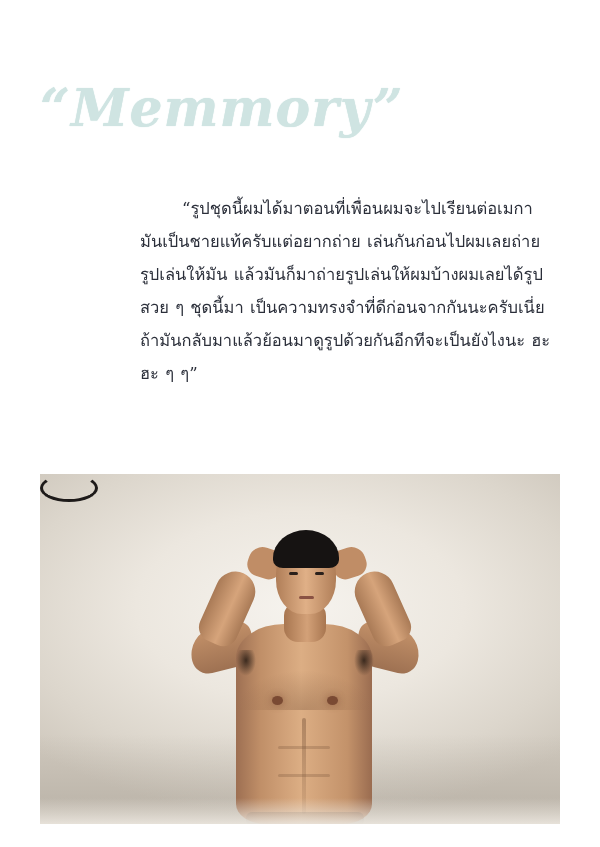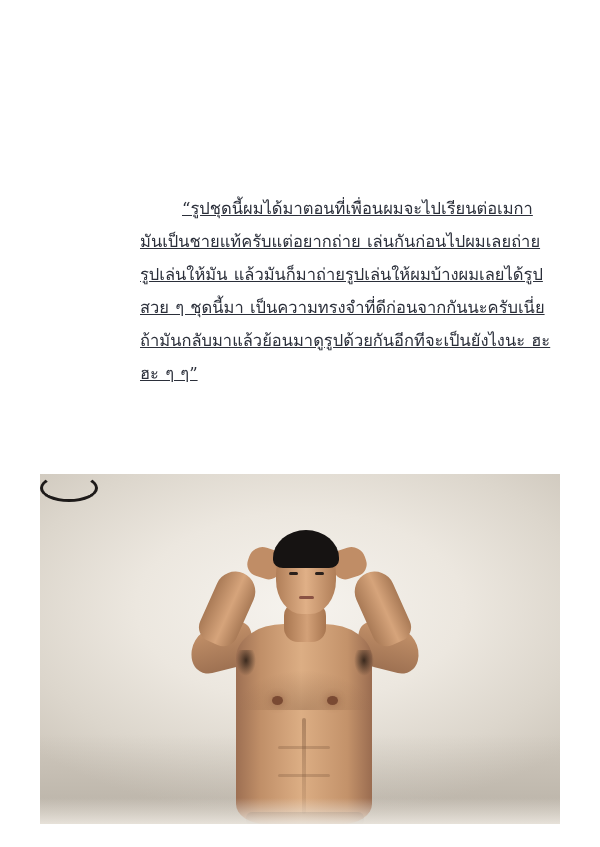--- a/index.html
+++ b/index.html
@@ -45,21 +45,20 @@
     left: 140px;
     top: 192px;
     width: 414px;
     font-family: "DejaVu Serif", serif;
     font-size: 16.5px;
     line-height: 33px;
     color: #2b2f3a;
     text-align: left;
     text-indent: 42px;
     word-spacing: 1px;
-    text-decoration: underline;
   }
 
   .photo-frame {
     position: absolute;
     left: 40px;
     top: 474px;
     width: 520px;
     height: 350px;
     background: #f2efe9;
     overflow: hidden;
@@ -199,20 +198,21 @@
     position: absolute;
     left: 0; right: 0; bottom: 0; height: 26px;
     background: linear-gradient(to top, rgba(236,231,223,0.9), rgba(236,231,223,0));
   }
 </style>
 </head>
 <body>
 
 <div class="page">
 
+  <div class="title">“Memmory”</div>
 
   <div class="body-text">“รูปชุดนี้ผมได้มาตอนที่เพื่อนผมจะไปเรียนต่อเมกา  มันเป็นชายแท้ครับแต่อยากถ่าย เล่นกันก่อนไปผมเลยถ่ายรูปเล่นให้มัน  แล้วมันก็มาถ่ายรูปเล่นให้ผมบ้างผมเลยได้รูปสวย ๆ ชุดนี้มา  เป็นความทรงจำที่ดีก่อนจากกันนะครับเนี่ย ถ้ามันกลับมาแล้วย้อนมาดูรูปด้วยกันอีกทีจะเป็นยังไงนะ  ฮะ ฮะ ๆ ๆ”</div>
 
   <div class="photo-frame">
     <div class="backdrop"></div>
     <div class="backdrop-shadow"></div>
 
     <div class="figure">
       <div class="skin arm-l-upper"></div>
       <div class="skin arm-r-upper"></div>

